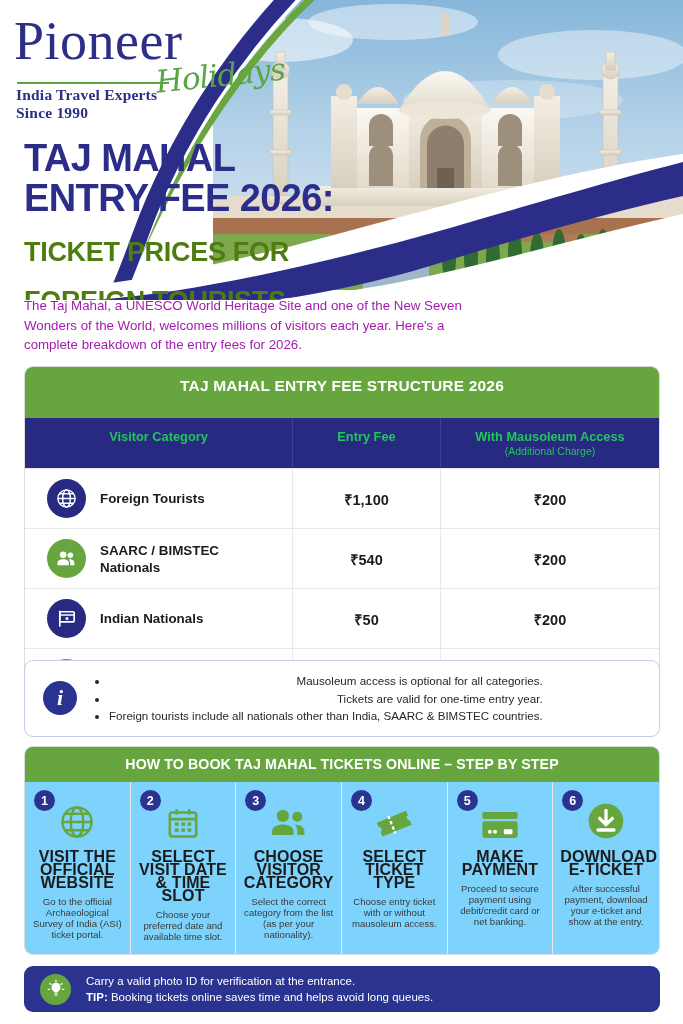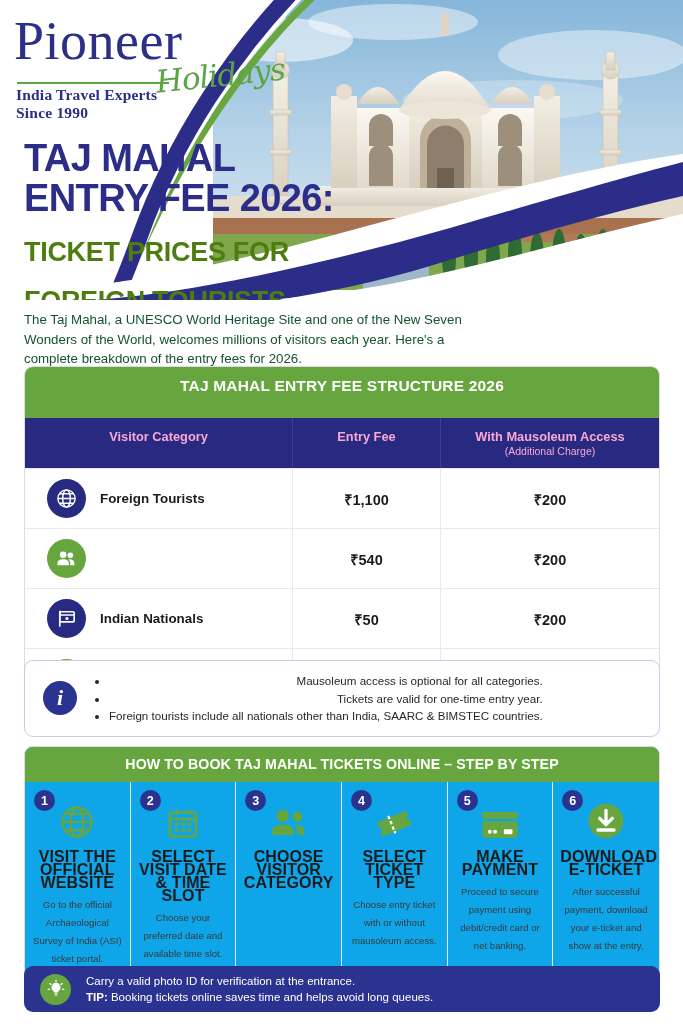--- a/index.html
+++ b/index.html
@@ -42,35 +42,35 @@
   .headline{position:absolute;left:24px;top:138px;width:420px;z-index:5;}
   .h-navy{
     font-size:38px;line-height:40px;font-weight:bold;color:#2b2d89;
     letter-spacing:-.6px;
   }
   .h-green{
     font-size:27px;line-height:29px;font-weight:bold;color:#4d7c0f;
     letter-spacing:-.3px;margin-top:20px;
   }
   .intro{
-    position:absolute;left:24px;top:310px;width:460px;
-    font-size:13.3px;line-height:19.5px;color:#14532d;
+    position:absolute;left:24px;top:296px;width:460px;
+    font-size:13.3px;line-height:19.5px;color:#a21caf;
   }
 
   
   .fee-card{
     position:absolute;left:24px;top:366px;width:636px;
     border:1px solid #dcdcdc;border-radius:9px;background:#fff;
     overflow:hidden;box-sizing:border-box;
   }
   .fee-title{
     background:#67a63e;color:#fff;text-align:center;font-weight:bold;
     font-size:15.5px;letter-spacing:.2px;padding:10px 0 23px;
   }
-  .fee-head{display:flex;background:#272a80;color:#f9a8d4;}
+  .fee-head{display:flex;background:#272a80;color:#22c55e;}
   .fee-head>div{
     padding:11px 4px;text-align:center;font-weight:bold;font-size:12.8px;
     box-sizing:border-box;
   }
   .fh-cat{width:268px;border-right:1px solid #3d3f96;}
   .fh-fee{width:148px;border-right:1px solid #3d3f96;}
   .fh-mau{width:218px;}
   .fh-sub{display:block;font-weight:normal;font-size:10.5px;margin-top:1px;}
 
   .fee-row{display:flex;border-top:1px solid #e9e9e9;align-items:stretch;}
@@ -109,42 +109,42 @@
     display:flex;align-items:center;justify-content:center;
     color:#fff;font-family:"Liberation Serif", serif;font-weight:bold;
     font-size:22px;font-style:italic;
   }
   .notes ul{margin:0;padding:0 0 0 16px;list-style:disc;text-align:right;}
   .notes li{font-size:11.6px;line-height:17.5px;color:#272727;}
 
   
   .steps{
     position:absolute;left:24px;top:746px;width:636px;
-    border:1px solid #dcdcdc;border-radius:9px;overflow:hidden;background:#0ea5e9;
+    border:1px solid #dcdcdc;border-radius:9px;overflow:hidden;background:#7dd3fc;
     box-sizing:border-box;
   }
   .steps-title{
     background:#67a63e;color:#fff;text-align:center;font-weight:bold;
     font-size:14.2px;letter-spacing:.1px;padding:9px 0 10px;
   }
   .steps-grid{display:flex;}
   .step{
     width:16.666%;box-sizing:border-box;border-right:1px solid #e7e7e7;
     padding:9px 7px 12px;text-align:center;position:relative;
   }
   .step:last-child{border-right:none;}
   .step-num{
     position:absolute;left:9px;top:8px;width:21px;height:21px;border-radius:50%;
     background:#2b3390;color:#fff;font-size:12.5px;font-weight:bold;
     display:flex;align-items:center;justify-content:center;
   }
   .step-ic{height:46px;display:flex;align-items:flex-end;justify-content:center;margin:4px 0 9px;}
   .step-ic svg{display:block;}
   .step-h{font-size:16px;font-weight:bold;line-height:13px;color:#1b1b1b;letter-spacing:.1px;}
-  .step-d{font-size:9.6px;line-height:18px;color:#3a3a3a;margin-top:7px;}
+  .step-d{font-size:9.6px;line-height:11px;color:#3a3a3a;margin-top:7px;}
 
   
   .tip{
     position:absolute;left:24px;top:966px;width:636px;height:46px;
     background:#2b3390;border-radius:9px;box-sizing:border-box;
     display:flex;align-items:center;gap:15px;padding:0 16px;
   }
   .tip-ic{
     width:31px;height:31px;border-radius:50%;background:#67a63e;flex:0 0 31px;
     display:flex;align-items:center;justify-content:center;
@@ -322,20 +322,21 @@
     <div class="fee-row">
       <div class="fc-cat">
         <span class="badge b-green">
           <svg width="23" height="23" viewBox="0 0 24 24" fill="#fff">
             <circle cx="8.5" cy="8" r="3.4"></circle>
               <circle cx="16" cy="8.6" r="2.9"></circle>
             <path d="M2.6 19v-2.2c0-2.6 2.7-3.9 5.9-3.9s5.9 1.3 5.9 3.9V19Z"></path>
             <path d="M15.2 12.9c2.8.1 5 1.4 5 3.7V19h-4.3v-2.2c0-1.6-.6-2.9-1.6-3.8Z"></path>
           </svg>
         </span>
+        <span class="cat-label">SAARC / BIMSTEC<br>Nationals</span>
       </div>
       <div class="fc-fee">₹540</div>
       <div class="fc-mau">₹200</div>
     </div>
 
     <div class="fee-row">
       <div class="fc-cat">
         <span class="badge b-navy">
           <svg width="23" height="23" viewBox="0 0 24 24" fill="none" stroke="#fff" stroke-width="1.7">
             <rect x="5" y="5" width="15" height="10.5" rx="1"></rect>
@@ -422,20 +423,21 @@
         <div class="step-num">3</div>
         <div class="step-ic">
           <svg width="40" height="38" viewBox="0 0 26 24" fill="#67a63e">
             <circle cx="9" cy="8" r="4"></circle>
               <circle cx="18.4" cy="8.6" r="3.3"></circle>
             <path d="M2 20.5v-2.4c0-3 3.2-4.5 7-4.5s7 1.5 7 4.5v2.4Z"></path>
             <path d="M17.6 13.8c3.1.2 5.4 1.6 5.4 4.1v2.6h-4.6v-2.4c0-1.8-.6-3.2-1.6-4.3Z"></path>
           </svg>
         </div>
         <div class="step-h">CHOOSE VISITOR CATEGORY</div>
+        <div class="step-d">Select the correct category from the list (as per your nationality).</div>
       </div>
 
       <div class="step">
         <div class="step-num">4</div>
         <div class="step-ic">
           <svg width="40" height="36" viewBox="0 0 26 24">
             <g transform="rotate(-22 13 12)" fill="#67a63e">
               <path d="M2.5 7.5h21v3.1a2 2 0 0 0 0 3.8v3.1h-21v-3.1a2 2 0 0 0 0-3.8Z"></path>
               <rect x="10.5" y="6.2" width="1.5" height="2.2" fill="#fff"></rect>
               <rect x="10.5" y="10" width="1.5" height="2.2" fill="#fff"></rect>

